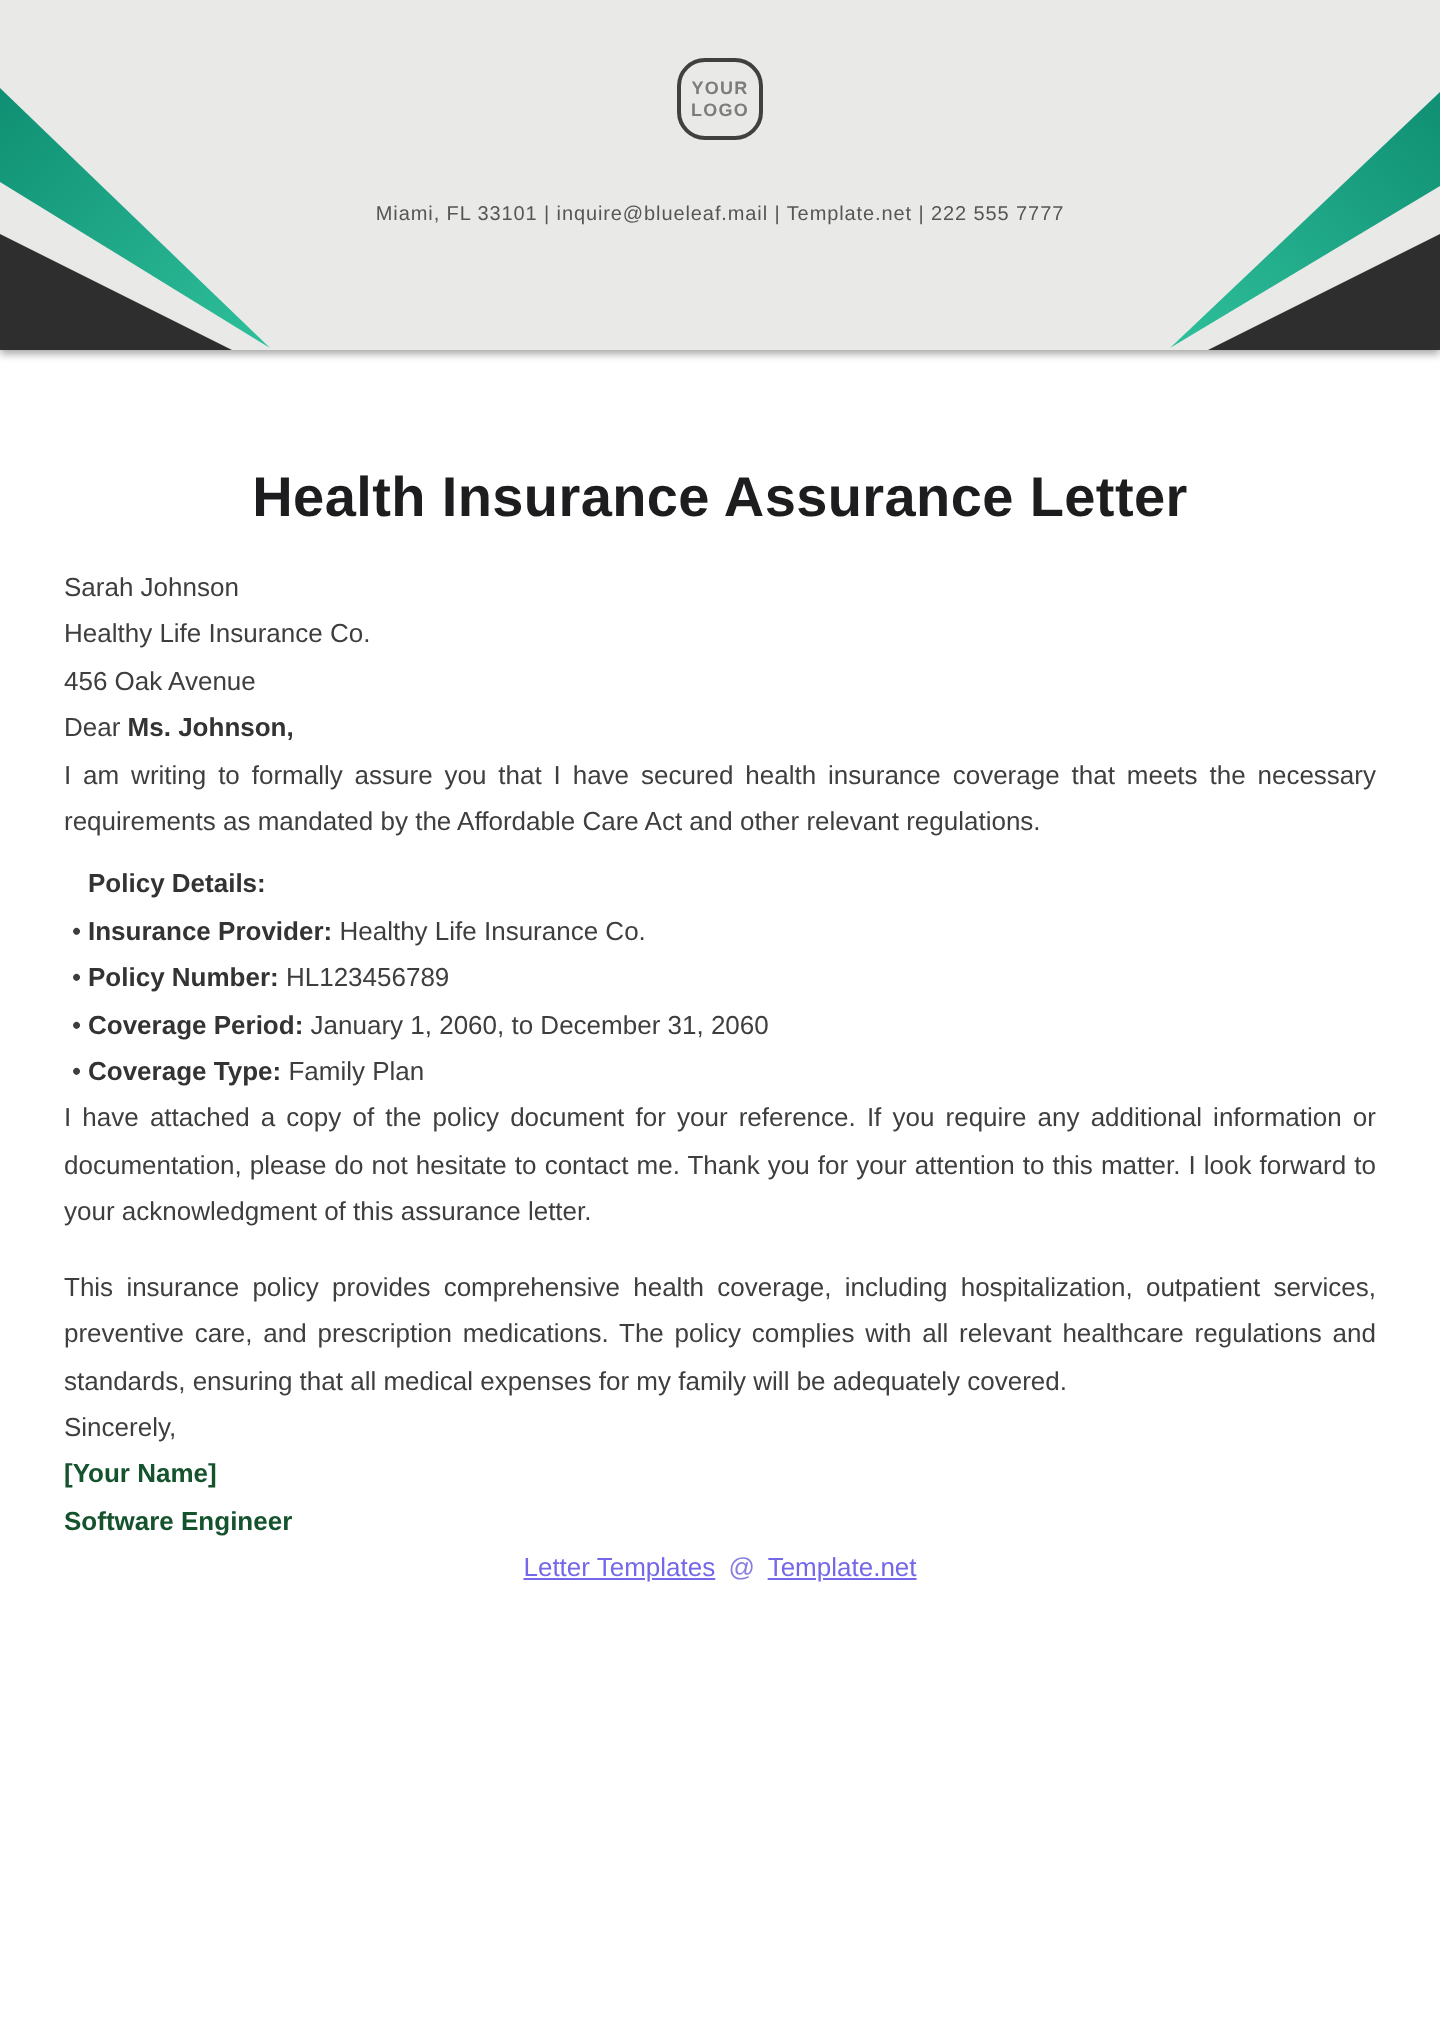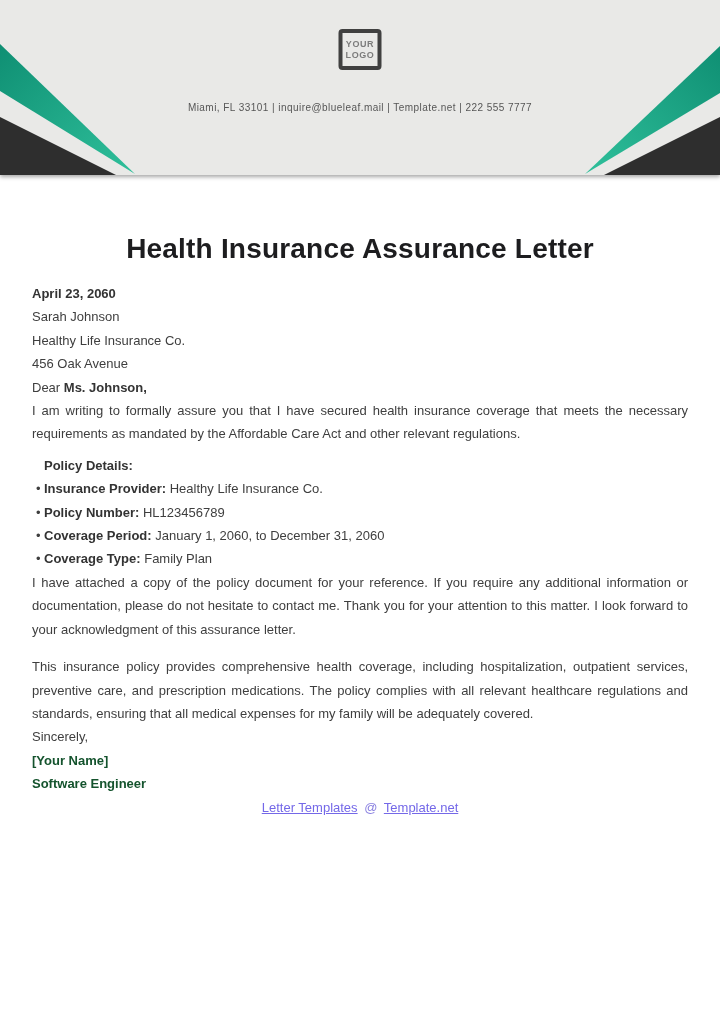--- a/index.html
+++ b/index.html
@@ -30,22 +30,22 @@
     width: 720px; height: 175px;
     display: block;
   }
   .logo-box {
     position: absolute;
     top: 29px;
     left: 50%;
     transform: translateX(-50%);
     width: 43px;
     height: 41px;
-    border: 4px solid #404040;
-    border-radius: 4px;
+    border: 2px solid #404040;
+    border-radius: 14px;
     display: flex;
     align-items: center;
     justify-content: center;
     text-align: center;
   }
   .logo-text {
     font-size: 9px;
     line-height: 10.5px;
     font-weight: 600;
     letter-spacing: 0.6px;
@@ -129,21 +129,20 @@
     <div class="logo-box">
       <div class="logo-text">YOUR
 LOGO</div>
     </div>
     <div class="contact-line">Miami, FL 33101  |  inquire@blueleaf.mail  | Template.net  |  222 555 7777</div>
   </div>
 
   <div class="content">
     <h1 class="letter-title">Health Insurance Assurance Letter</h1>
 
-    <div class="date-line">April 23, 2060</div>
 
     <div>Sarah Johnson</div>
     <div>Healthy Life Insurance Co.</div>
     <div>456 Oak Avenue</div>
 
     <div><span>Dear </span><span class="bold">Ms. Johnson,</span></div>
 
     <p class="para">I am writing to formally assure you that I have secured health insurance coverage that meets the necessary requirements as mandated by the Affordable Care Act and other relevant regulations.</p>
 
     <div class="policy-heading">Policy Details:</div>

